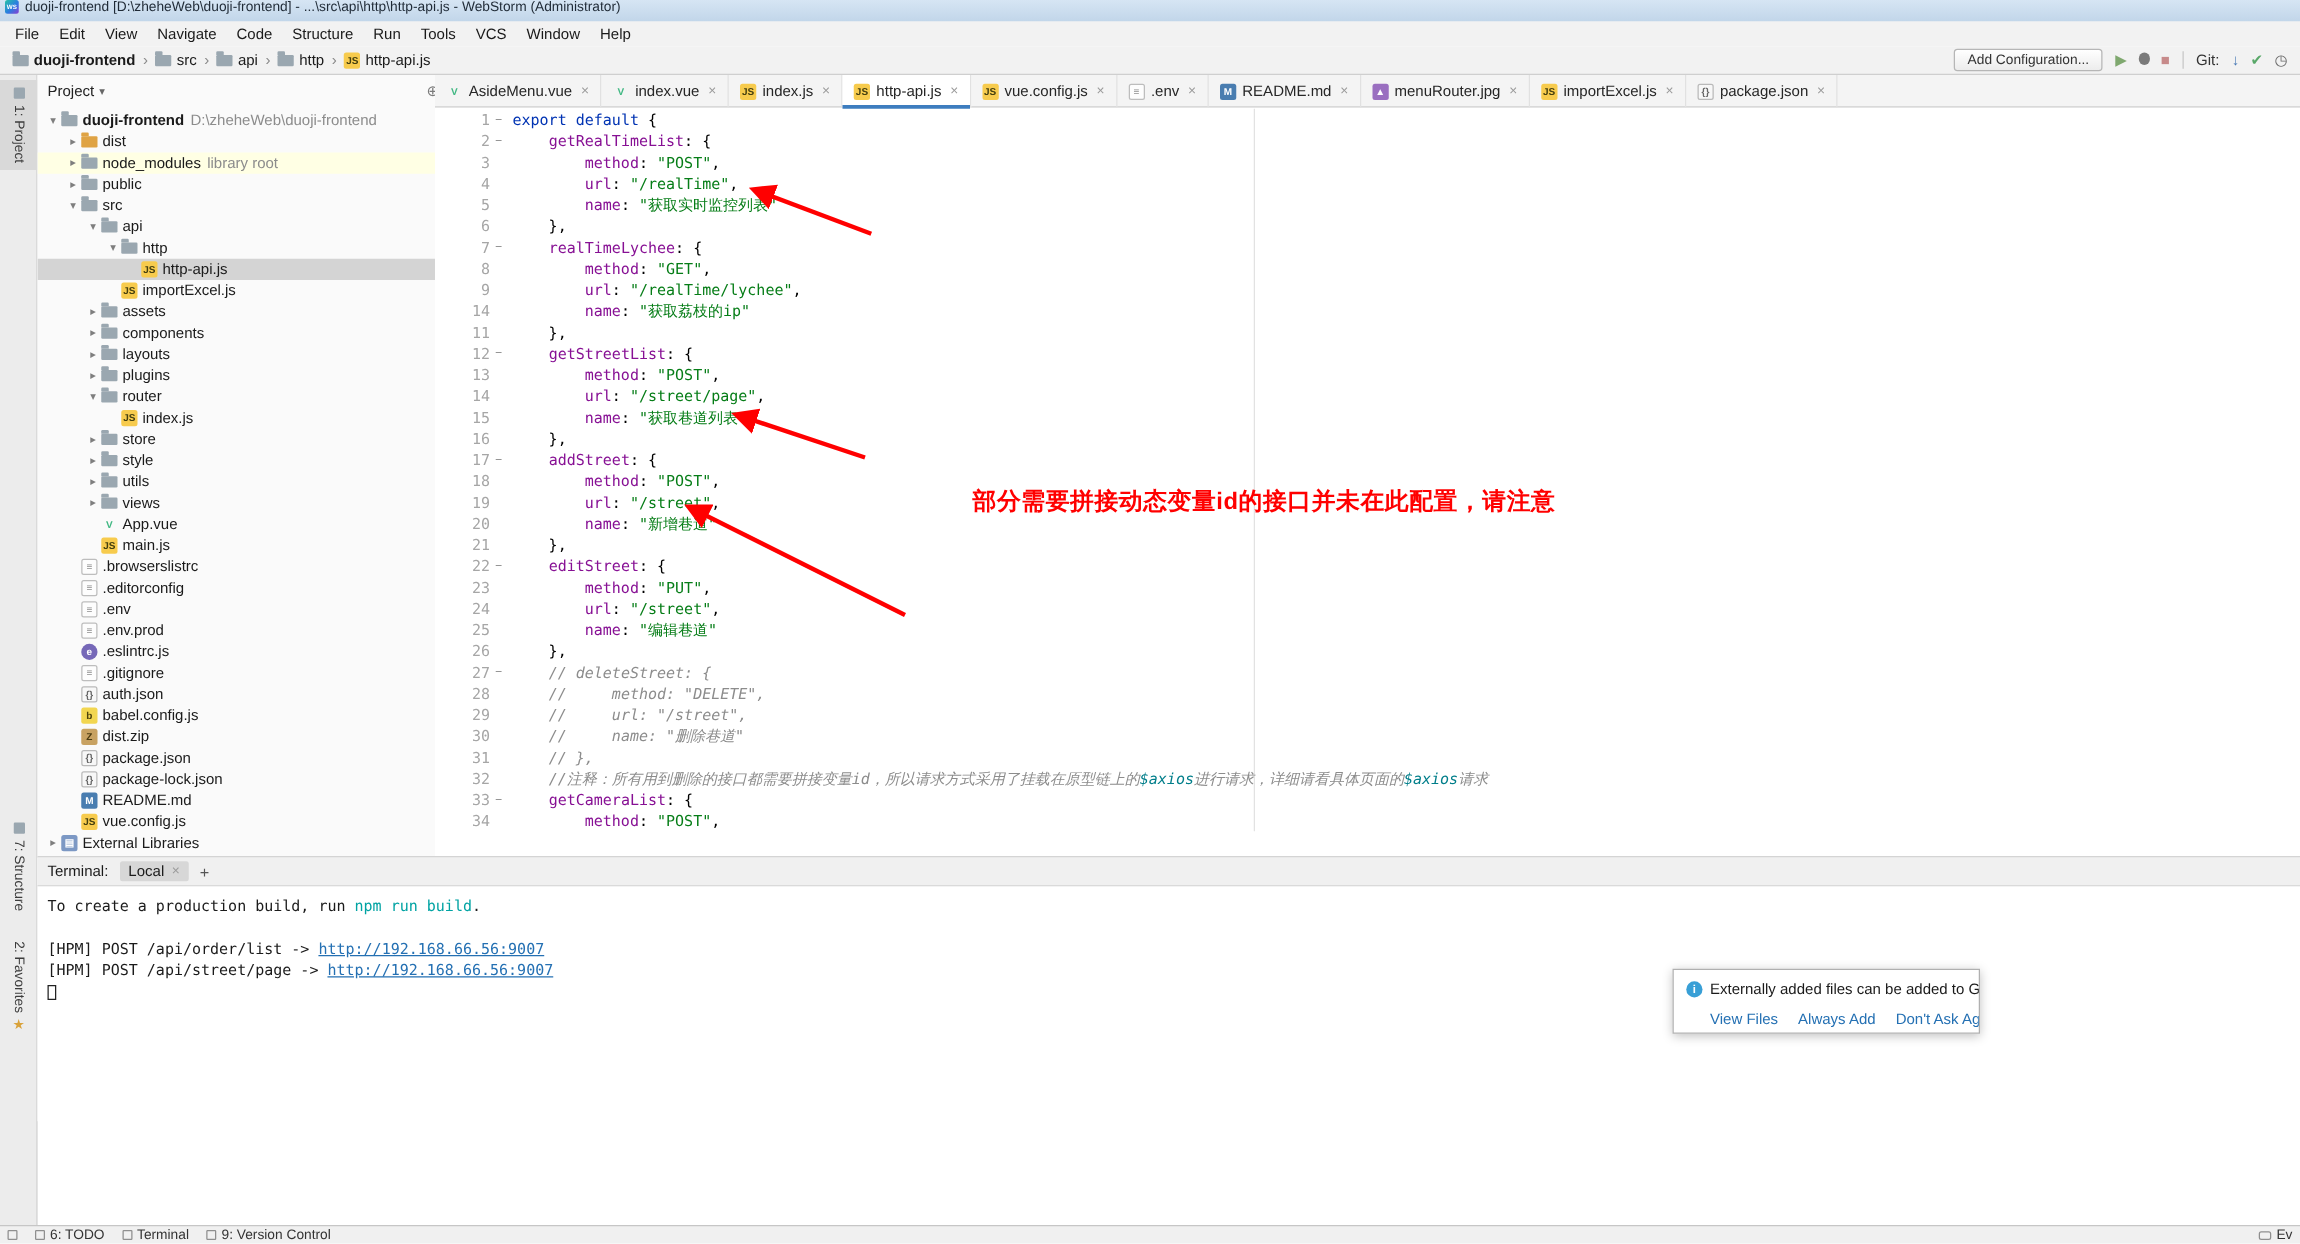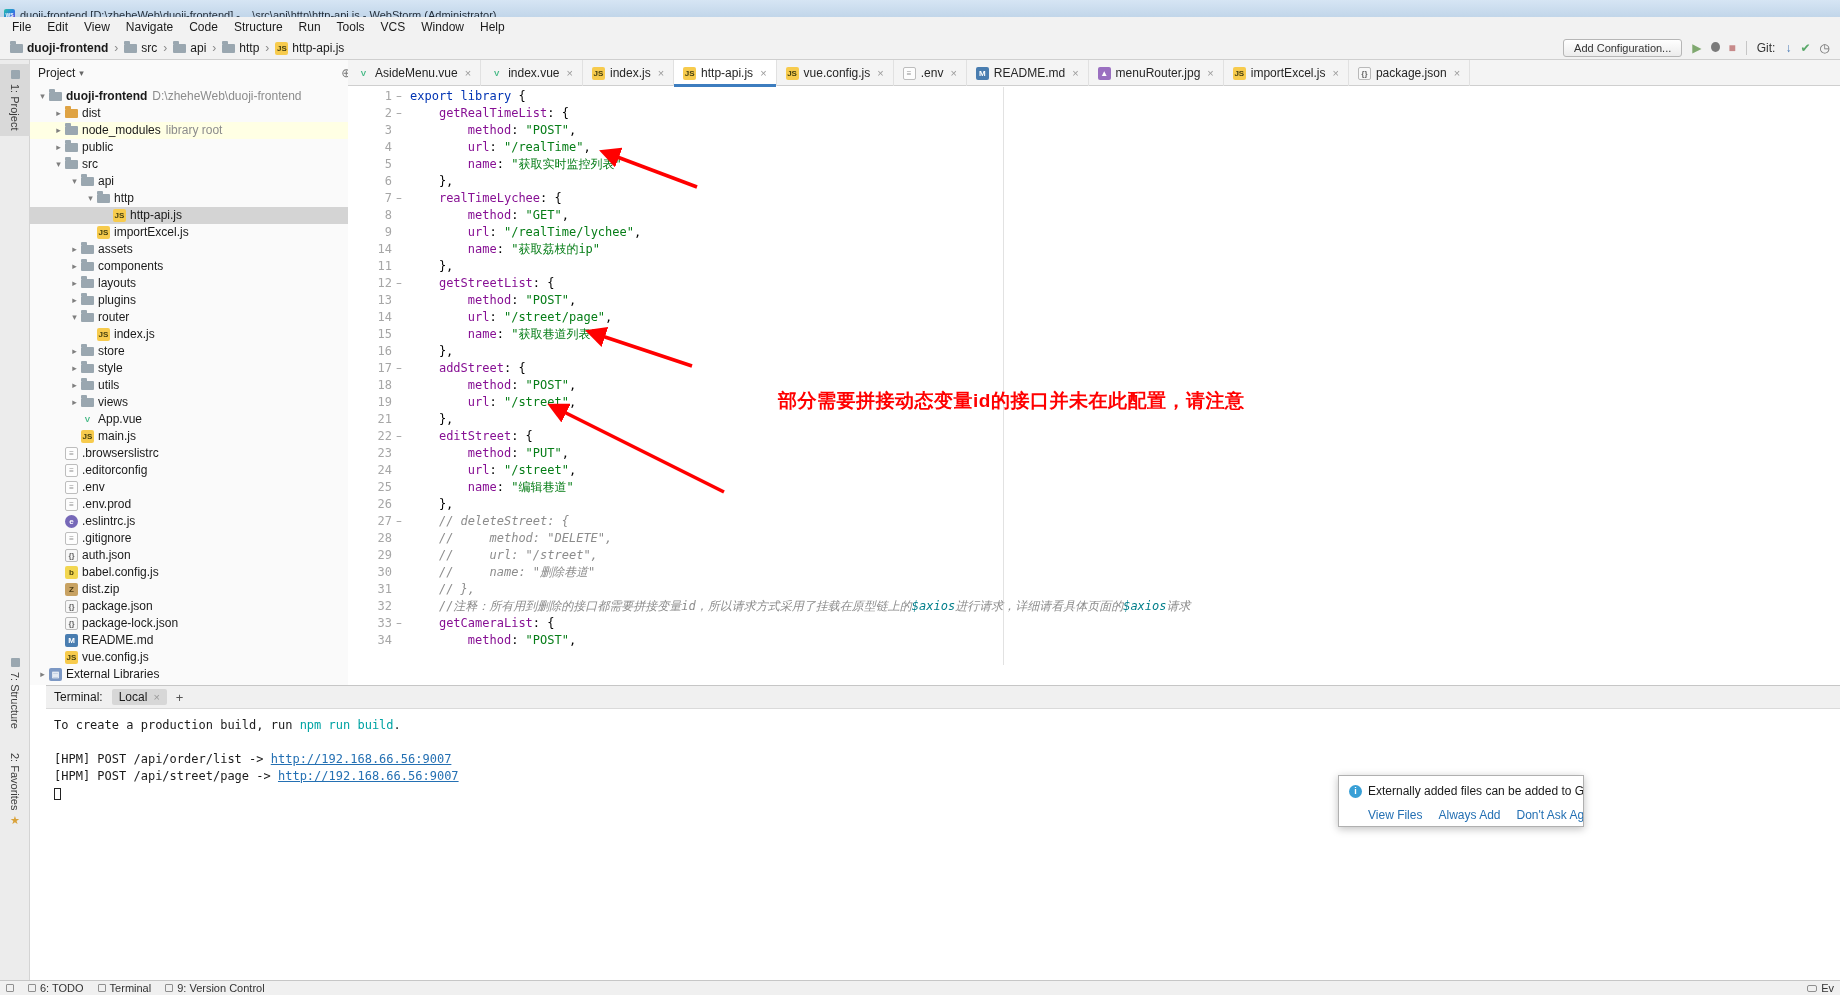--- a/index.html
+++ b/index.html
@@ -2,21 +2,21 @@
 <html><head>
 <meta charset="utf-8">
 <style>
   *{box-sizing:border-box}
   html,body{margin:0;padding:0}
   #app{position:relative;width:1840px;height:995px;overflow:hidden;background:#fff;
        font-family:"Liberation Sans",sans-serif;font-size:12px;color:#1a1a1a}
 
   
   #titlebar{position:absolute;left:0;top:0;right:0;height:29px;
-    background:linear-gradient(#d6e5f4,#b3cbe2);display:flex;align-items:center;gap:5px;
+    background:linear-gradient(#d6e5f4,#b3cbe2);display:flex;align-items:flex-start;gap:5px;
     padding-left:4px;font-size:11px;color:#1f2a36}
   .ws-logo{width:11px;height:11px;border-radius:2px;flex:none;
     background:linear-gradient(135deg,#25c4a5,#2a7de1 55%,#8a3fd1);
     color:#fff;font-size:5px;font-weight:bold;display:flex;align-items:center;justify-content:center}
 
   
   #menubar{position:absolute;left:0;top:17px;right:0;height:20px;background:#f2f2f2;
     display:flex;align-items:center;padding-left:4px}
   .mitem{padding:0 8px;line-height:20px;cursor:default}
 
@@ -85,21 +85,21 @@
   .ctext{margin-left:4px}
   .tk-k{color:#0033b3}.tk-o{color:#871094}.tk-s{color:#067d17}.tk-p{color:#000}
   .tk-c{color:#8c8c8c;font-style:italic}.tk-i{color:#007e8a;font-style:italic}
   #guide{position:absolute;left:655px;top:27px;height:578px;width:1px;background:#e2e2e2}
 
   
   #arrows{position:absolute;left:0;top:0;width:1840px;height:995px;z-index:5;pointer-events:none}
   #annotation{position:absolute;left:778px;top:388px;font-size:19px;font-weight:600;z-index:6;letter-spacing:.5px}
 
   
-  #terminal{position:absolute;left:46px;top:685px;right:0;height:212px;background:#fff;border-top:1px solid #c6c6c6}
+  #terminal{position:absolute;left:30px;top:685px;right:0;height:212px;background:#fff;border-top:1px solid #c6c6c6}
   #term-head{height:23px;background:#f0f0f0;border-bottom:1px solid #dadada;display:flex;align-items:center;gap:9px;padding-left:8px}
   #term-tab{display:inline-flex;align-items:center;gap:6px;background:#d7d7d7;padding:1px 7px;border-radius:2px}
   #term-tab .tclose{margin:0}
   #term-plus{color:#555;font-size:13px}
   #term-body{padding:8px 0 0 8px;font-family:"DejaVu Sans Mono","Liberation Mono",monospace;font-size:12px}
   .trmline{height:17px;line-height:17px;white-space:pre}
   .term-t{color:#1b1b1b}.term-c{color:#00a3a3}
   .term-l{color:#2470b3;text-decoration:underline;cursor:pointer}
   .cursorbox{display:inline-block;width:7px;height:12px;border:1px solid #222;vertical-align:middle}
 
@@ -488,39 +488,40 @@
           <span class="tclose">×</span>
         </div>
         <div class="tab">
           <span class="fic" style="background: rgb(247, 247, 247); color: rgb(102, 102, 102); border: 1px solid rgb(185, 185, 185);">{}</span>
           <span>package.json</span>
           <span class="tclose">×</span>
         </div>
       </div>
     <div id="guide"></div>
     <div id="code">
-        <div class="cl"><span class="gut"><span class="lnum">1</span><span class="fmark">−</span></span><span class="ctext"><span class="tk-k">export</span><span class="tk-p"> </span><span class="tk-k">library</span><span class="tk-p"> {</span></span></div>
+        <div class="cl"><span class="gut"><span class="lnum">1</span><span class="fmark">−</span></span><span class="ctext"><span class="tk-k">export</span><span class="tk-p"> </span><span class="tk-k">default</span><span class="tk-p"> {</span></span></div>
         <div class="cl"><span class="gut"><span class="lnum">2</span><span class="fmark">−</span></span><span class="ctext"><span class="tk-p">    </span><span class="tk-o">getRealTimeList</span><span class="tk-p">: {</span></span></div>
         <div class="cl"><span class="gut"><span class="lnum">3</span><span class="fmark"></span></span><span class="ctext"><span class="tk-p">        </span><span class="tk-o">method</span><span class="tk-p">: </span><span class="tk-s">"POST"</span><span class="tk-p">,</span></span></div>
         <div class="cl"><span class="gut"><span class="lnum">4</span><span class="fmark"></span></span><span class="ctext"><span class="tk-p">        </span><span class="tk-o">url</span><span class="tk-p">: </span><span class="tk-s">"/realTime"</span><span class="tk-p">,</span></span></div>
         <div class="cl"><span class="gut"><span class="lnum">5</span><span class="fmark"></span></span><span class="ctext"><span class="tk-p">        </span><span class="tk-o">name</span><span class="tk-p">: </span><span class="tk-s">"获取实时监控列表"</span></span></div>
         <div class="cl"><span class="gut"><span class="lnum">6</span><span class="fmark"></span></span><span class="ctext"><span class="tk-p">    },</span></span></div>
         <div class="cl"><span class="gut"><span class="lnum">7</span><span class="fmark">−</span></span><span class="ctext"><span class="tk-p">    </span><span class="tk-o">realTimeLychee</span><span class="tk-p">: {</span></span></div>
         <div class="cl"><span class="gut"><span class="lnum">8</span><span class="fmark"></span></span><span class="ctext"><span class="tk-p">        </span><span class="tk-o">method</span><span class="tk-p">: </span><span class="tk-s">"GET"</span><span class="tk-p">,</span></span></div>
         <div class="cl"><span class="gut"><span class="lnum">9</span><span class="fmark"></span></span><span class="ctext"><span class="tk-p">        </span><span class="tk-o">url</span><span class="tk-p">: </span><span class="tk-s">"/realTime/lychee"</span><span class="tk-p">,</span></span></div>
         <div class="cl"><span class="gut"><span class="lnum">14</span><span class="fmark"></span></span><span class="ctext"><span class="tk-p">        </span><span class="tk-o">name</span><span class="tk-p">: </span><span class="tk-s">"获取荔枝的ip"</span></span></div>
         <div class="cl"><span class="gut"><span class="lnum">11</span><span class="fmark"></span></span><span class="ctext"><span class="tk-p">    },</span></span></div>
         <div class="cl"><span class="gut"><span class="lnum">12</span><span class="fmark">−</span></span><span class="ctext"><span class="tk-p">    </span><span class="tk-o">getStreetList</span><span class="tk-p">: {</span></span></div>
         <div class="cl"><span class="gut"><span class="lnum">13</span><span class="fmark"></span></span><span class="ctext"><span class="tk-p">        </span><span class="tk-o">method</span><span class="tk-p">: </span><span class="tk-s">"POST"</span><span class="tk-p">,</span></span></div>
         <div class="cl"><span class="gut"><span class="lnum">14</span><span class="fmark"></span></span><span class="ctext"><span class="tk-p">        </span><span class="tk-o">url</span><span class="tk-p">: </span><span class="tk-s">"/street/page"</span><span class="tk-p">,</span></span></div>
         <div class="cl"><span class="gut"><span class="lnum">15</span><span class="fmark"></span></span><span class="ctext"><span class="tk-p">        </span><span class="tk-o">name</span><span class="tk-p">: </span><span class="tk-s">"获取巷道列表"</span></span></div>
         <div class="cl"><span class="gut"><span class="lnum">16</span><span class="fmark"></span></span><span class="ctext"><span class="tk-p">    },</span></span></div>
         <div class="cl"><span class="gut"><span class="lnum">17</span><span class="fmark">−</span></span><span class="ctext"><span class="tk-p">    </span><span class="tk-o">addStreet</span><span class="tk-p">: {</span></span></div>
         <div class="cl"><span class="gut"><span class="lnum">18</span><span class="fmark"></span></span><span class="ctext"><span class="tk-p">        </span><span class="tk-o">method</span><span class="tk-p">: </span><span class="tk-s">"POST"</span><span class="tk-p">,</span></span></div>
         <div class="cl"><span class="gut"><span class="lnum">19</span><span class="fmark"></span></span><span class="ctext"><span class="tk-p">        </span><span class="tk-o">url</span><span class="tk-p">: </span><span class="tk-s">"/street"</span><span class="tk-p">,</span></span></div>
+        <div class="cl"><span class="gut"><span class="lnum">20</span><span class="fmark"></span></span><span class="ctext"><span class="tk-p">        </span><span class="tk-o">name</span><span class="tk-p">: </span><span class="tk-s">"新增巷道"</span></span></div>
         <div class="cl"><span class="gut"><span class="lnum">21</span><span class="fmark"></span></span><span class="ctext"><span class="tk-p">    },</span></span></div>
         <div class="cl"><span class="gut"><span class="lnum">22</span><span class="fmark">−</span></span><span class="ctext"><span class="tk-p">    </span><span class="tk-o">editStreet</span><span class="tk-p">: {</span></span></div>
         <div class="cl"><span class="gut"><span class="lnum">23</span><span class="fmark"></span></span><span class="ctext"><span class="tk-p">        </span><span class="tk-o">method</span><span class="tk-p">: </span><span class="tk-s">"PUT"</span><span class="tk-p">,</span></span></div>
         <div class="cl"><span class="gut"><span class="lnum">24</span><span class="fmark"></span></span><span class="ctext"><span class="tk-p">        </span><span class="tk-o">url</span><span class="tk-p">: </span><span class="tk-s">"/street"</span><span class="tk-p">,</span></span></div>
         <div class="cl"><span class="gut"><span class="lnum">25</span><span class="fmark"></span></span><span class="ctext"><span class="tk-p">        </span><span class="tk-o">name</span><span class="tk-p">: </span><span class="tk-s">"编辑巷道"</span></span></div>
         <div class="cl"><span class="gut"><span class="lnum">26</span><span class="fmark"></span></span><span class="ctext"><span class="tk-p">    },</span></span></div>
         <div class="cl"><span class="gut"><span class="lnum">27</span><span class="fmark">−</span></span><span class="ctext"><span class="tk-p">    </span><span class="tk-c">// deleteStreet: {</span></span></div>
         <div class="cl"><span class="gut"><span class="lnum">28</span><span class="fmark"></span></span><span class="ctext"><span class="tk-p">    </span><span class="tk-c">//     method: "DELETE",</span></span></div>
         <div class="cl"><span class="gut"><span class="lnum">29</span><span class="fmark"></span></span><span class="ctext"><span class="tk-p">    </span><span class="tk-c">//     url: "/street",</span></span></div>
         <div class="cl"><span class="gut"><span class="lnum">30</span><span class="fmark"></span></span><span class="ctext"><span class="tk-p">    </span><span class="tk-c">//     name: "删除巷道"</span></span></div>

